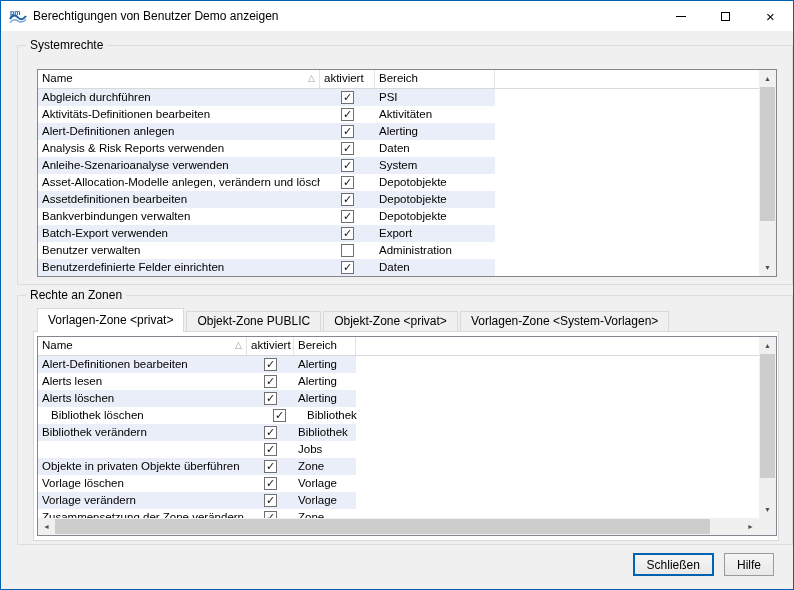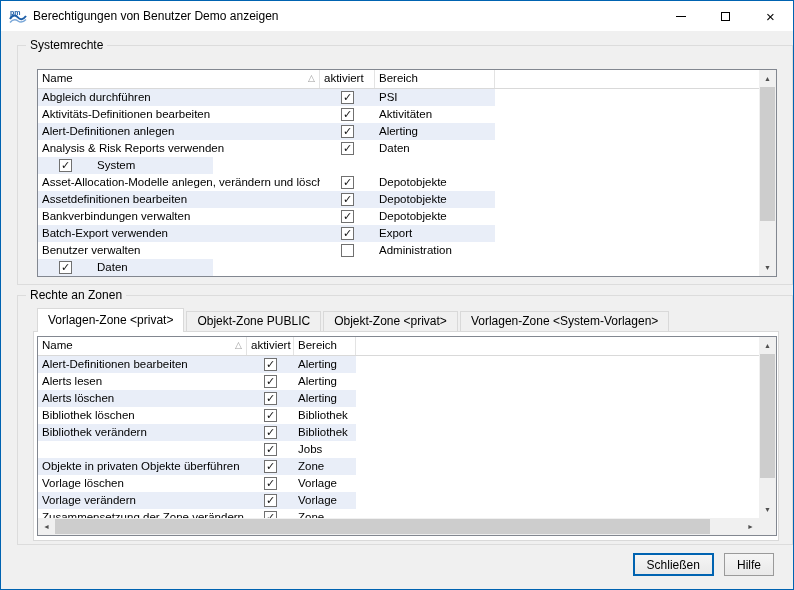--- a/index.html
+++ b/index.html
@@ -117,20 +117,21 @@
             <div class="cell" style="width: 120px;">Alerting</div>
           </div>
           <div class="trow">
             <div class="cell" style="width: 282px;">Analysis &amp; Risk Reports verwenden</div>
             <div class="cell check" style="width: 55px;">
               <span class="checkbox">✓</span>
             </div>
             <div class="cell" style="width: 120px;">Daten</div>
           </div>
           <div class="trow alt">
+            <div class="cell" style="width: 282px;">Anleihe-Szenarioanalyse verwenden</div>
             <div class="cell check" style="width: 55px;">
               <span class="checkbox">✓</span>
             </div>
             <div class="cell" style="width: 120px;">System</div>
           </div>
           <div class="trow">
             <div class="cell" style="width: 282px;">Asset-Allocation-Modelle anlegen, verändern und löschen</div>
             <div class="cell check" style="width: 55px;">
               <span class="checkbox">✓</span>
             </div>
@@ -158,20 +159,21 @@
             <div class="cell" style="width: 120px;">Export</div>
           </div>
           <div class="trow">
             <div class="cell" style="width: 282px;">Benutzer verwalten</div>
             <div class="cell check" style="width: 55px;">
               <span class="checkbox"></span>
             </div>
             <div class="cell" style="width: 120px;">Administration</div>
           </div>
           <div class="trow alt">
+            <div class="cell" style="width: 282px;">Benutzerdefinierte Felder einrichten</div>
             <div class="cell check" style="width: 55px;">
               <span class="checkbox">✓</span>
             </div>
             <div class="cell" style="width: 120px;">Daten</div>
           </div>
         </div>
       <div class="vscroll" style="top:0; bottom:0;">
         <div class="sbtn up">▲</div>
         <div class="sthumb" style="top:17px; height:134px;"></div>
         <div class="sbtn down">▼</div>
@@ -215,21 +217,21 @@
             <div class="cell" style="width: 62px;">Alerting</div>
           </div>
           <div class="trow alt">
             <div class="cell" style="width: 209px;">Alerts löschen</div>
             <div class="cell check" style="width: 47px;">
               <span class="checkbox">✓</span>
             </div>
             <div class="cell" style="width: 62px;">Alerting</div>
           </div>
           <div class="trow">
-            <div class="cell" style="width: 209px;">Bibliothek löschen</div>
+            <div class="cell" style="width: 209px; margin-left: 9px;">Bibliothek löschen</div>
             <div class="cell check" style="width: 47px;">
               <span class="checkbox">✓</span>
             </div>
             <div class="cell" style="width: 62px;">Bibliothek</div>
           </div>
           <div class="trow alt">
             <div class="cell" style="width: 209px;">Bibliothek verändern</div>
             <div class="cell check" style="width: 47px;">
               <span class="checkbox">✓</span>
             </div>

